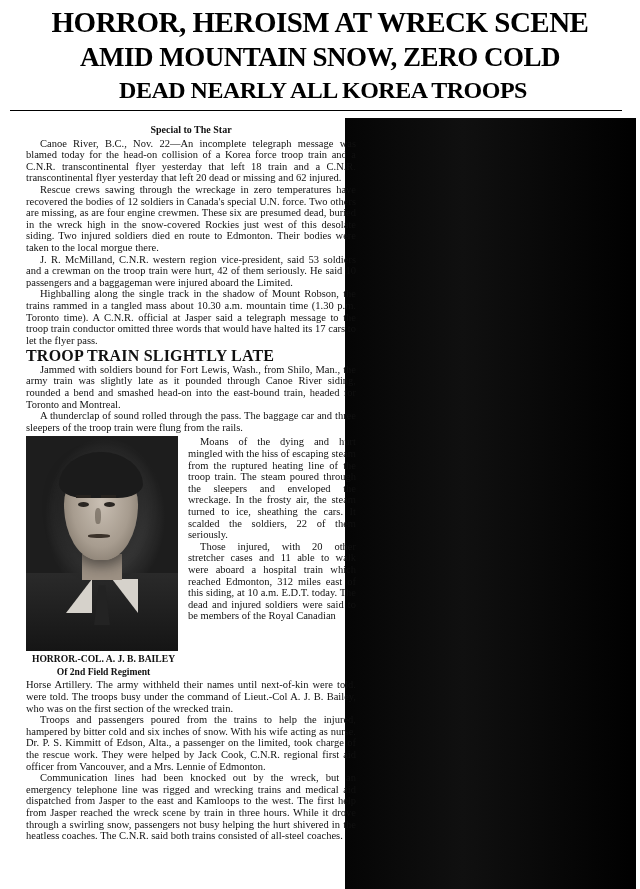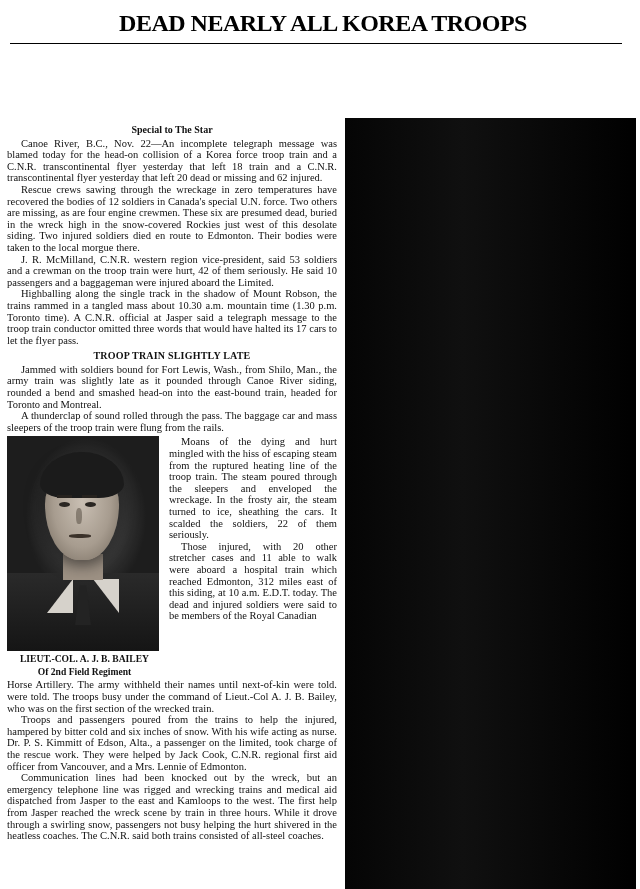--- a/index.html
+++ b/index.html
@@ -35,36 +35,36 @@
   .rule {
     border: 0;
     border-top: 1px solid #000;
     margin: 6px 18px 0 10px;
   }
 
   
   .article {
     position: absolute;
     top: 124px;
-    left: 7px;
+    left: 26px;
     width: 330px;
     font-size: 10.5px;
     line-height: 11.6px;
     text-align: justify;
   }
   .kicker {
     text-align: center;
     font-weight: bold;
     font-size: 10px;
     margin-bottom: 2px;
   }
   .subhead {
-    text-align: center;
-    font-weight: bold;
-    font-size: 10px;
+    text-align: left;
+    font-weight: bold;
+    font-size: 16px;
     margin: 4px 0 2px 0;
     letter-spacing: 0.2px;
   }
   p {
     margin: 0 0 0 0;
     text-indent: 14px;
     text-align: justify;
   }
   p.noindent { text-indent: 0; }
 
@@ -179,58 +179,60 @@
   .page-edge {
     position: absolute;
     top: 0; left: 636px; width: 4px; height: 889px;
     background: #ffffff;
   }
 </style>
 </head>
 <body>
 
 <div class="headline">
+  <div class="hl hl1">HORROR, HEROISM AT WRECK SCENE</div>
+  <div class="hl hl2">AMID MOUNTAIN SNOW, ZERO COLD</div>
   <div class="hl hl3">DEAD NEARLY ALL KOREA TROOPS</div>
 </div>
 <hr class="rule">
 
 <div class="scan-dark2"></div>
 <div class="page-edge"></div>
 
 <div class="article">
   <div class="kicker">Special to The Star</div>
 
   <p>Canoe River, B.C., Nov. 22—An incomplete telegraph message was blamed today for the head-on collision of a Korea force troop train and a C.N.R. transcontinental flyer yesterday that left 18 train and a C.N.R. transcontinental flyer yesterday that left 20 dead or missing and 62 injured.</p>
   <p>Rescue crews sawing through the wreckage in zero temperatures have recovered the bodies of 12 soldiers in Canada's special U.N. force. Two others are missing, as are four engine crewmen. These six are presumed dead, buried in the wreck high in the snow-covered Rockies just west of this desolate siding. Two injured soldiers died en route to Edmonton. Their bodies were taken to the local morgue there.</p>
   <p>J. R. McMilland, C.N.R. western region vice-president, said 53 soldiers and a crewman on the troop train were hurt, 42 of them seriously. He said 10 passengers and a baggageman were injured aboard the Limited.</p>
   <p>Highballing along the single track in the shadow of Mount Robson, the trains rammed in a tangled mass about 10.30 a.m. mountain time (1.30 p.m. Toronto time). A C.N.R. official at Jasper said a telegraph message to the troop train conductor omitted three words that would have halted its 17 cars to let the flyer pass.</p>
 
   <div class="subhead">TROOP TRAIN SLIGHTLY LATE</div>
 
   <p>Jammed with soldiers bound for Fort Lewis, Wash., from Shilo, Man., the army train was slightly late as it pounded through Canoe River siding, rounded a bend and smashed head-on into the east-bound train, headed for Toronto and Montreal.</p>
-  <p>A thunderclap of sound rolled through the pass. The baggage car and mass sleepers of the troop train were flung from the rails.</p>
+  <p>A thunderclap of sound rolled through the pass. The baggage car and three sleepers of the troop train were flung from the rails.</p>
 
   <div class="photo-wrap">
     <div class="photo-block">
       <div class="photo">
         <div class="shoulders"></div>
         <div class="collar-l"></div>
         <div class="collar-r"></div>
         <div class="tie"></div>
         <div class="neck"></div>
         <div class="face"></div>
         <div class="hair"></div>
         <div class="brow-l"></div>
         <div class="brow-r"></div>
         <div class="eye-l"></div>
         <div class="eye-r"></div>
         <div class="nose"></div>
         <div class="mouth"></div>
       </div>
-      <div class="caption">LIEUT.-COL. A. J. B. BAILEY</div>
+      <div class="caption">HORROR.-COL. A. J. B. BAILEY</div>
       <div class="caption">Of 2nd Field Regiment</div>
     </div>
 
     <div class="side-col">
       <p>Moans of the dying and hurt mingled with the hiss of escaping steam from the ruptured heating line of the troop train. The steam poured through the sleepers and enveloped the wreckage. In the frosty air, the steam turned to ice, sheathing the cars. It scalded the soldiers, 22 of them seriously.</p>
       <p>Those injured, with 20 other stretcher cases and 11 able to walk were aboard a hospital train which reached Edmonton, 312 miles east of this siding, at 10 a.m. E.D.T. today. The dead and injured soldiers were said to be members of the Royal Canadian</p>
     </div>
     <div class="clear"></div>
   </div>
 

